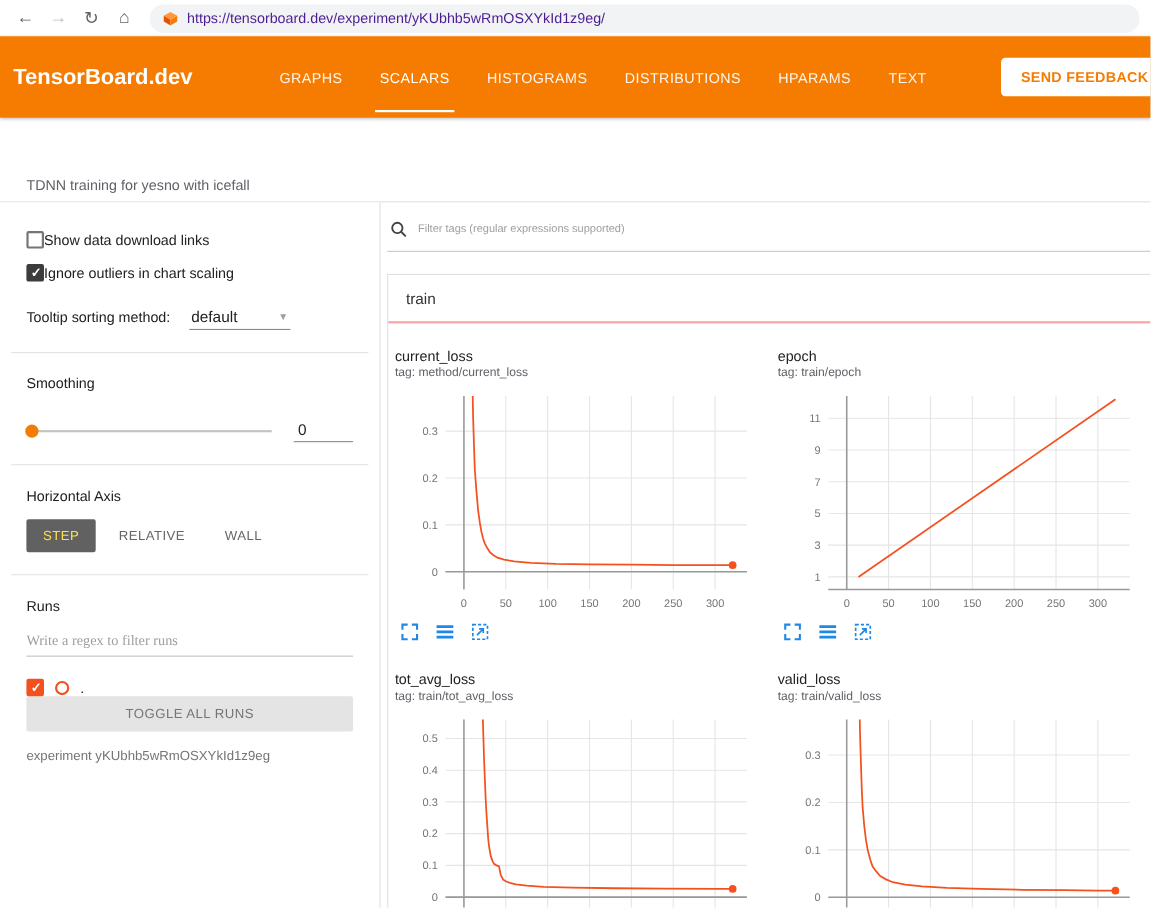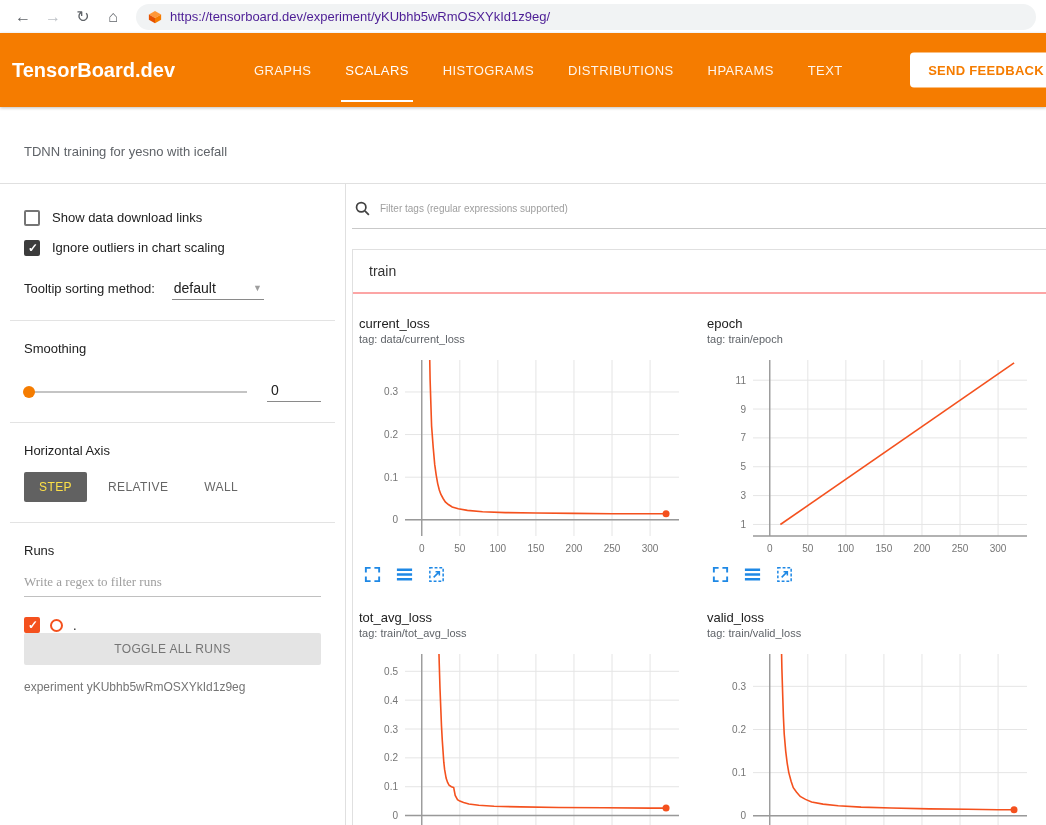--- a/index.html
+++ b/index.html
@@ -16,29 +16,29 @@
   
   .app-header{height:74px;background:#f57c00;display:flex;align-items:center;padding-left:12px;position:relative;box-shadow:0 1px 3px rgba(0,0,0,.25);z-index:5}
   .logo{color:#fff;font-size:20px;font-weight:bold;margin-right:62px;white-space:nowrap}
   .nav-tabs{display:flex;height:100%}
   .nav-tab{display:flex;align-items:center;padding:0 17px;color:rgba(255,255,255,.92);font-size:13px;letter-spacing:.4px;cursor:pointer;position:relative;white-space:nowrap}
   .nav-tab.active{color:#fff}
   .nav-tab.active::after{content:"";position:absolute;left:13px;right:13px;bottom:5px;height:2px;background:#fff}
   .feedback-btn{position:absolute;right:-16px;top:50%;transform:translateY(-50%);background:#fff;color:#f57c00;font-size:13px;font-weight:bold;letter-spacing:.3px;padding:10px 18px;border-radius:4px;border:none;white-space:nowrap;cursor:pointer}
 
   
-  .subheader{height:77px;display:flex;align-items:flex-end;padding:0 24px 24px;font-size:13px;color:#5f6368;border-bottom:1px solid #e0e0e0;background:#fff}
+  .subheader{height:77px;display:flex;align-items:flex-end;padding:0 24px 7px;font-size:13px;color:#5f6368;border-bottom:1px solid #e0e0e0;background:#fff}
 
   
   .content{display:flex;height:648px}
   .sidebar{width:346px;border-right:1px solid #e0e0e0;padding:26px 24px 0;flex-shrink:0;font-size:13px;overflow:hidden;background:#fff}
   .main{flex:1;padding:12px 0 0 6px;overflow:hidden}
 
   
-  .check-row{display:flex;align-items:flex-start;gap:12px;margin-bottom:14px;cursor:pointer}
+  .check-row{display:flex;align-items:center;margin-bottom:14px;cursor:pointer}
   .checkbox{width:16px;height:16px;border:2px solid #757575;border-radius:2px;flex-shrink:0;position:relative;background:#fff}
   .checkbox.checked{background:#3c3c3c;border-color:#3c3c3c}
   .checkbox.checked::after{content:"✓";position:absolute;color:#fff;font-size:12px;font-weight:bold;left:2px;top:-1px}
   .checkbox.run-color{border-color:#f4511e}
   .checkbox.run-color.checked{background:#f4511e}
   .tooltip-row{display:flex;align-items:baseline;gap:17px;margin-top:24px}
   .select{min-width:92px;border-bottom:1px solid #8a8a8a;padding:0 2px 3px 2px;font-size:14px;display:flex;justify-content:space-between;align-items:center;cursor:pointer}
   .select .arrow{color:#9e9e9e;font-size:9px;margin-left:10px}
   .divider{border-top:1px solid #e3e3e3;margin:20px -14px}
   .section-label{font-size:13px;color:#212121}
@@ -187,21 +187,21 @@
       <input class="filter-input" placeholder="Filter tags (regular expressions supported)" style="">
     </div>
 
     <div class="tag-card">
       <div class="card-header">train</div>
 
       <div class="charts-grid">
 
         <div class="chart">
           <div class="chart-title">current_loss</div>
-          <div class="chart-tag">tag: data/current_loss</div>
+          <div class="chart-tag">tag: method/current_loss</div>
           <svg class="chart-svg" width="330" height="206" viewBox="0 0 330 206">
               <defs>
                 <clipPath id="cp0">
                   <rect x="46" y="6" width="274" height="176"></rect>
                 </clipPath>
               </defs>
               <line x1="62.74444444444444" y1="6" x2="62.74444444444444" y2="182" stroke="#e5e5e5" stroke-width="1"></line>
               <line x1="100.80000000000001" y1="6" x2="100.80000000000001" y2="182" stroke="#e5e5e5" stroke-width="1"></line>
               <line x1="138.85555555555555" y1="6" x2="138.85555555555555" y2="182" stroke="#e5e5e5" stroke-width="1"></line>
               <line x1="176.91111111111113" y1="6" x2="176.91111111111113" y2="182" stroke="#e5e5e5" stroke-width="1"></line>

